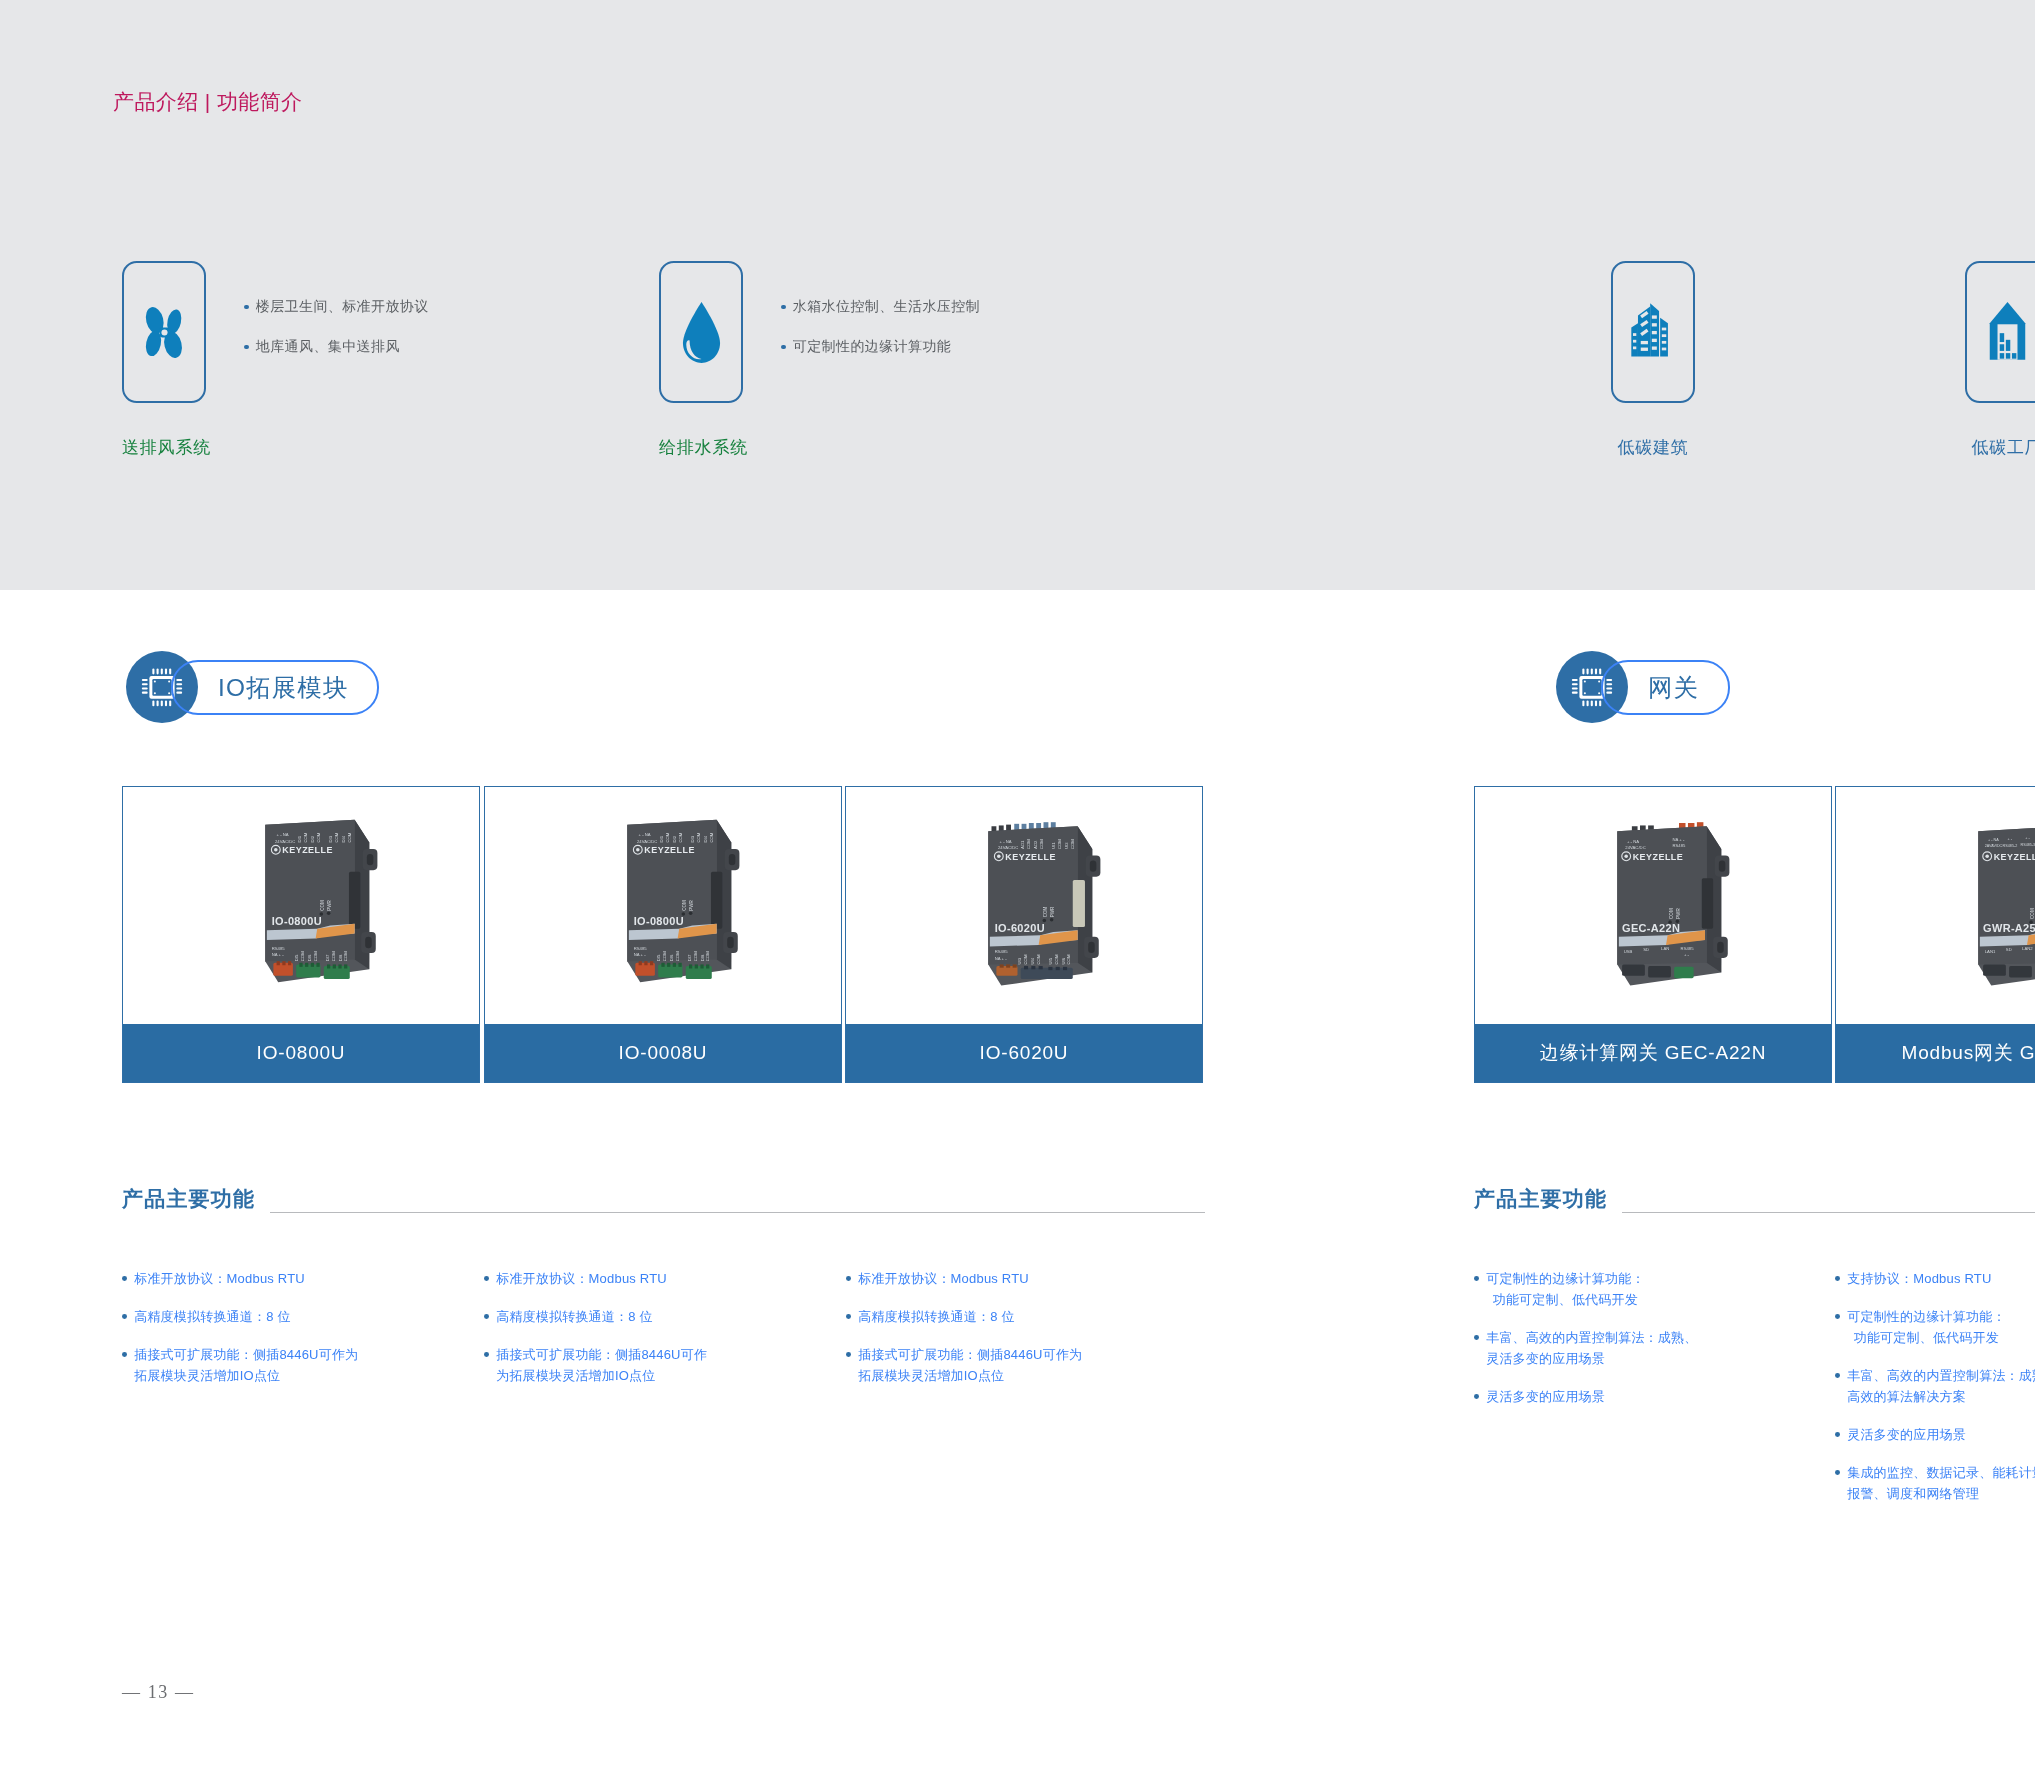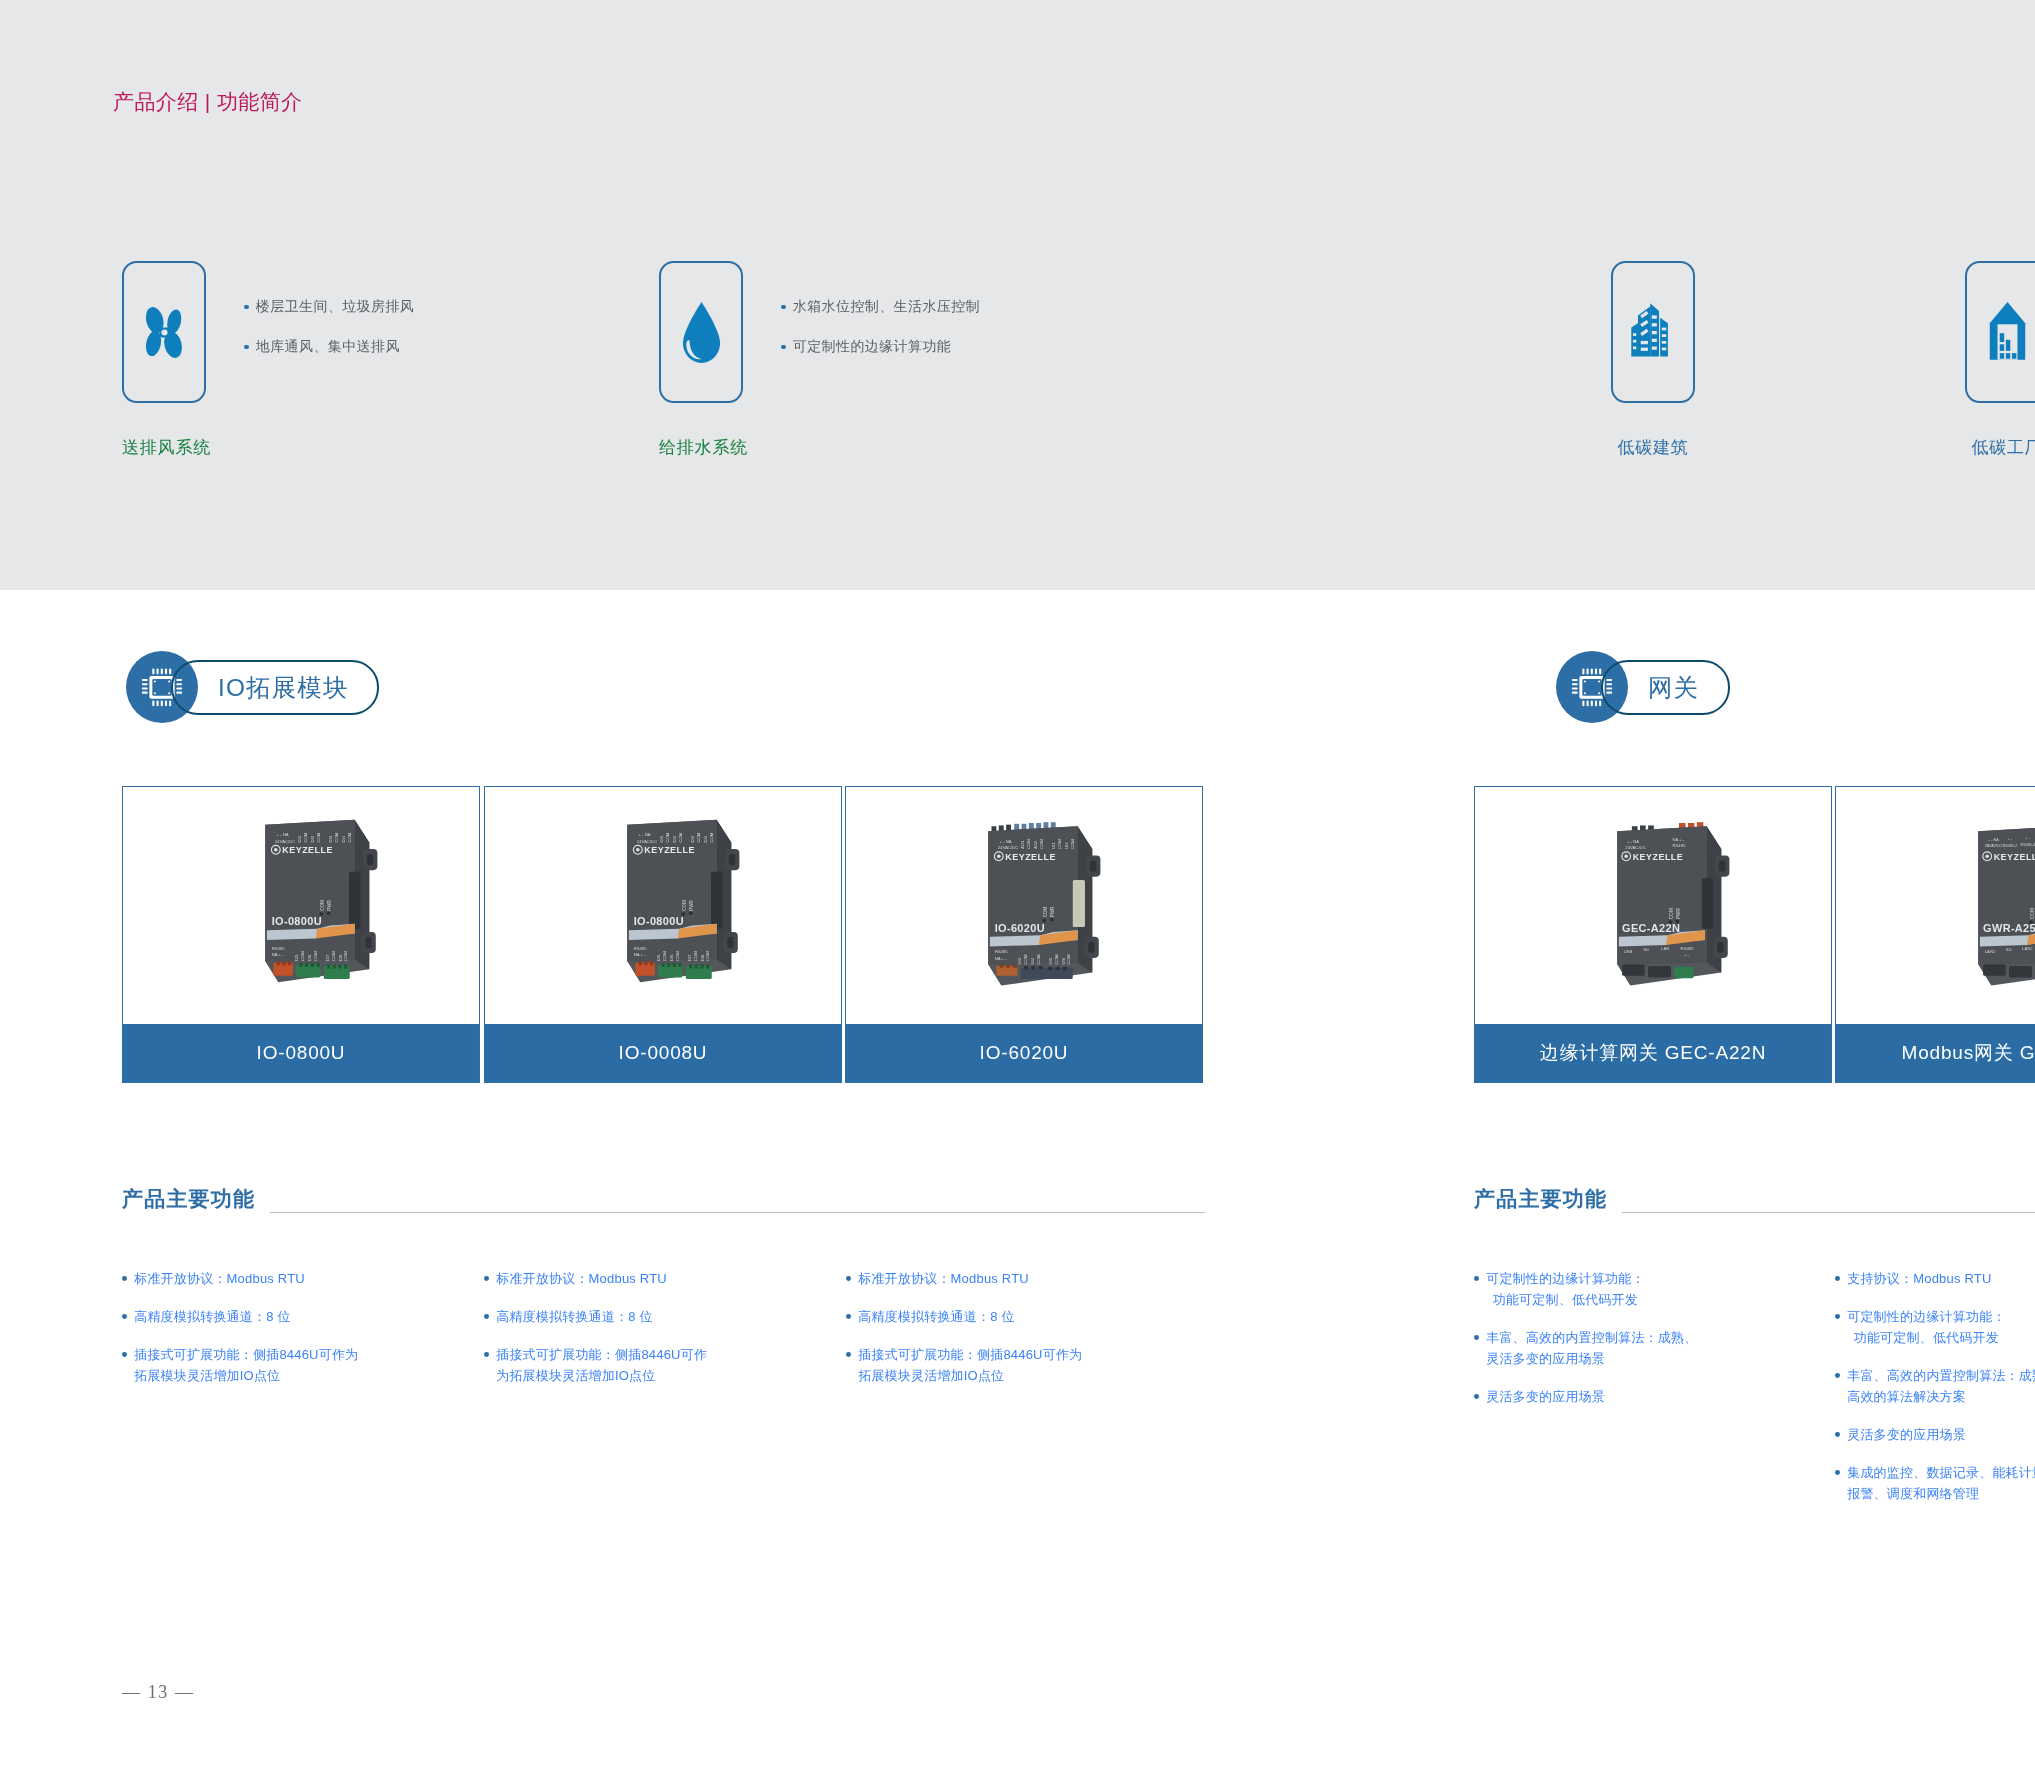--- a/index.html
+++ b/index.html
@@ -69,21 +69,21 @@
   
   .badge { position:absolute; height:72px; }
   .badge .chip {
     position:absolute; left:0; top:0;
     width:72px; height:72px; border-radius:50%;
     background:#2e6ea6;
     display:flex; align-items:center; justify-content:center;
   }
   .badge .pill {
     position:absolute; top:9px; left:45px; height:55px;
-    border:2px solid #0c4a6e; border-radius:27px;
+    border:2px solid #3b82f6; border-radius:27px;
     display:flex; align-items:center;
     padding:0 28.5px 0 45px;
   }
   .badge .pill .txt {
     font-size:24.4px; color:#2e6ea6; letter-spacing:1.2px; white-space:nowrap;
   }
 
   
   .card {
     position:absolute;
@@ -156,21 +156,21 @@
             <ellipse cx="64" cy="70" rx="14" ry="22" transform="rotate(-14 64 70)"></ellipse>
             <rect x="42" y="42" width="16" height="16" rx="4"></rect>
           </g>
           <circle cx="50" cy="50" r="5" fill="#e6e7e9"></circle>
         </svg>
       </span>
     </div>
     <div class="bullets">
       <div class="bl">
         <span class="dot"></span>
-        <span>楼层卫生间、垃圾房排风</span>
+        <span>楼层卫生间、标准开放协议</span>
       </div>
       <div class="bl">
         <span class="dot"></span>
         <span>地库通风、集中送排风</span>
       </div>
     </div>
     <div class="caption">送排风系统</div>
   </div>
 
   <div class="scn" style="left:659px; top:261px;">

